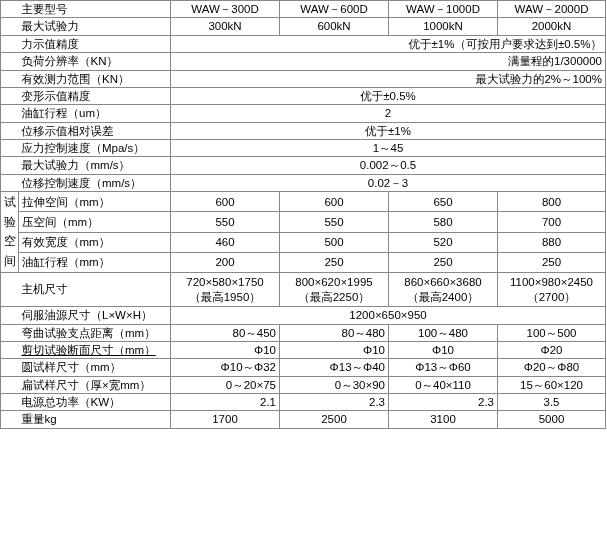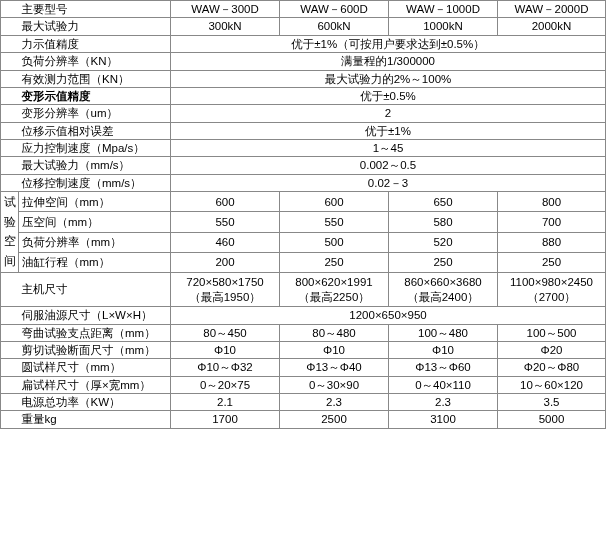--- a/index.html
+++ b/index.html
@@ -35,21 +35,21 @@
     overflow: hidden;
   }
   td.lbl {
     text-align: left;
     padding-left: 4px;
   }
   td.ctr {
     text-align: center;
   }
   td.lft {
-    text-align: center;
+    text-align: right;
     padding-left: 4px;
   }
   td.vert {
     text-align: center;
     font-size: 12px;
     padding: 0;
     width: 18px;
   }
   .two-line {
     white-space: normal;
@@ -97,26 +97,26 @@
           <td class="lbl" style="border-left: none; margin-top: 6px;">负荷分辨率（KN）</td>
           <td class="lft" colspan="4">满量程的1/300000</td>
         </tr>
         <tr>
           <td colspan="1" style="border-right: none; border-left: 1px solid rgb(136, 136, 136);"></td>
           <td class="lbl" style="border-left: none;">有效测力范围（KN）</td>
           <td class="lft" colspan="4">最大试验力的2%～100%</td>
         </tr>
         <tr>
           <td colspan="1" style="border-right: none; border-left: 1px solid rgb(136, 136, 136);"></td>
-          <td class="lbl" style="border-left: none; font-weight: bold;">变形示值精度</td>
+          <td class="lbl" style="border-left: none;">变形示值精度</td>
           <td class="ctr" colspan="4">优于±0.5%</td>
         </tr>
         <tr>
           <td colspan="1" style="border-right: none; border-left: 1px solid rgb(136, 136, 136);"></td>
-          <td class="lbl" style="border-left: none;">变形分辨率（um）</td>
+          <td class="lbl" style="border-left: none;">油缸行程（um）</td>
           <td class="ctr" colspan="4">2</td>
         </tr>
         <tr>
           <td colspan="1" style="border-right: none; border-left: 1px solid rgb(136, 136, 136);"></td>
           <td class="lbl" style="border-left: none;">位移示值相对误差</td>
           <td class="ctr" colspan="4">优于±1%</td>
         </tr>
         <tr>
           <td colspan="1" style="border-right: none; border-left: 1px solid rgb(136, 136, 136);"></td>
           <td class="lbl" style="border-left: none;">应力控制速度（Mpa/s）</td>
@@ -146,42 +146,42 @@
           <td class="ctr">800</td>
         </tr>
         <tr>
           <td class="lbl">压空间（mm）</td>
           <td class="ctr">550</td>
           <td class="ctr">550</td>
           <td class="ctr">580</td>
           <td class="ctr">700</td>
         </tr>
         <tr>
-          <td class="lbl">负荷分辨率（mm）</td>
+          <td class="lbl">有效宽度（mm）</td>
           <td class="ctr">460</td>
           <td class="ctr">500</td>
           <td class="ctr">520</td>
           <td class="ctr">880</td>
         </tr>
         <tr>
           <td class="lbl">油缸行程（mm）</td>
           <td class="ctr">200</td>
           <td class="ctr">250</td>
           <td class="ctr">250</td>
           <td class="ctr">250</td>
         </tr>
         <tr style="height: 34px;">
           <td colspan="1" style="border-right: none; border-left: 1px solid rgb(136, 136, 136);"></td>
           <td class="lbl" style="border-left: none;">主机尺寸</td>
           <td class="two-line">
             <div>720×580×1750</div>
             <div>（最高1950）</div>
           </td>
           <td class="two-line">
-            <div>800×620×1991</div>
+            <div>800×620×1995</div>
             <div>（最高2250）</div>
           </td>
           <td class="two-line">
             <div>860×660×3680</div>
             <div>（最高2400）</div>
           </td>
           <td class="two-line">
             <div>1100×980×2450</div>
             <div>（2700）</div>
           </td>
@@ -194,41 +194,41 @@
         <tr>
           <td colspan="1" style="border-right: none; border-left: 1px solid rgb(136, 136, 136);"></td>
           <td class="lbl" style="border-left: none;">弯曲试验支点距离（mm）</td>
           <td class="lft">80～450</td>
           <td class="lft">80～480</td>
           <td class="ctr">100～480</td>
           <td class="ctr">100～500</td>
         </tr>
         <tr>
           <td colspan="1" style="border-right: none; border-left: 1px solid rgb(136, 136, 136);"></td>
-          <td class="lbl" style="border-left: none;">剪切试验断面尺寸（mm）</td>
+          <td class="lbl" style="border-left: none; text-decoration: underline;">剪切试验断面尺寸（mm）</td>
           <td class="lft">Φ10</td>
           <td class="lft">Φ10</td>
           <td class="ctr">Φ10</td>
           <td class="ctr">Φ20</td>
         </tr>
         <tr>
           <td colspan="1" style="border-right: none; border-left: 1px solid rgb(136, 136, 136);"></td>
           <td class="lbl" style="border-left: none;">圆试样尺寸（mm）</td>
           <td class="lft">Φ10～Φ32</td>
           <td class="lft">Φ13～Φ40</td>
           <td class="ctr">Φ13～Φ60</td>
           <td class="ctr">Φ20～Φ80</td>
         </tr>
         <tr>
           <td colspan="1" style="border-right: none; border-left: 1px solid rgb(136, 136, 136);"></td>
           <td class="lbl" style="border-left: none;">扁试样尺寸（厚×宽mm）</td>
           <td class="lft">0～20×75</td>
           <td class="lft">0～30×90</td>
           <td class="ctr">0～40×110</td>
-          <td class="ctr">10～60×120</td>
+          <td class="ctr">15～60×120</td>
         </tr>
         <tr>
           <td colspan="1" style="border-right: none; border-left: 1px solid rgb(136, 136, 136);"></td>
           <td class="lbl" style="border-left: none;">电源总功率（KW）</td>
           <td class="lft">2.1</td>
           <td class="lft">2.3</td>
           <td class="lft">2.3</td>
           <td class="ctr">3.5</td>
         </tr>
         <tr>

